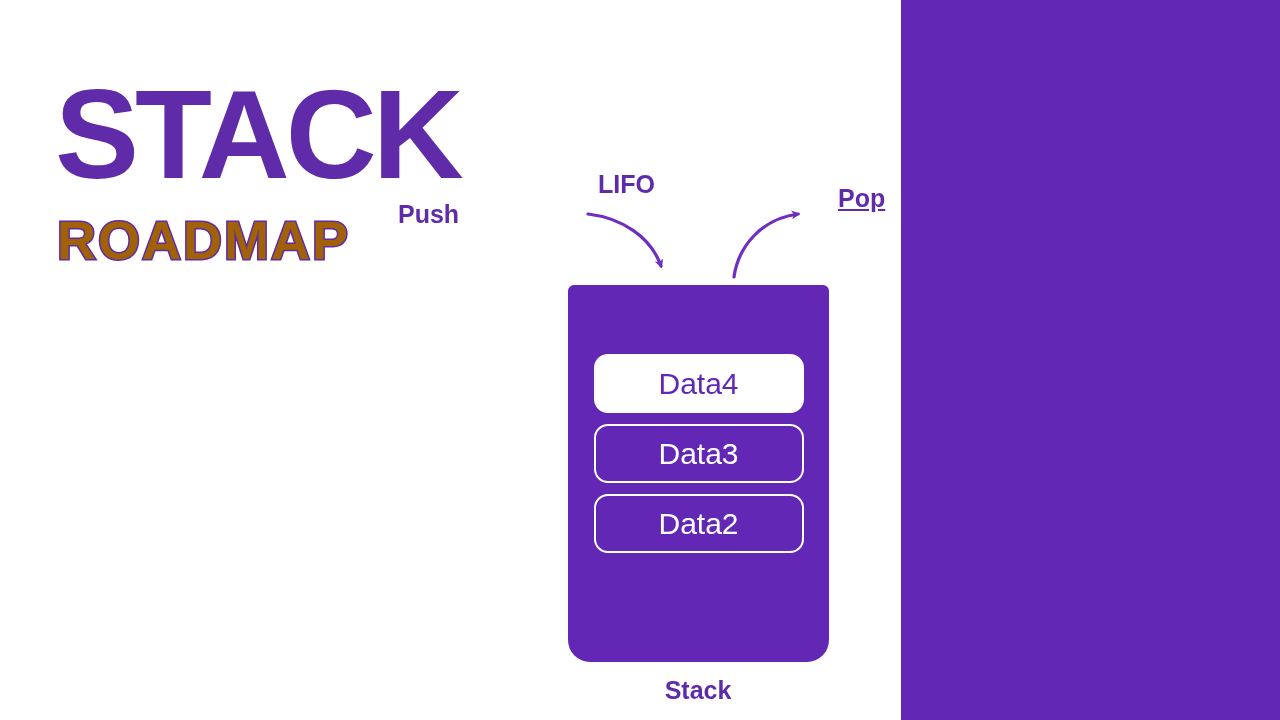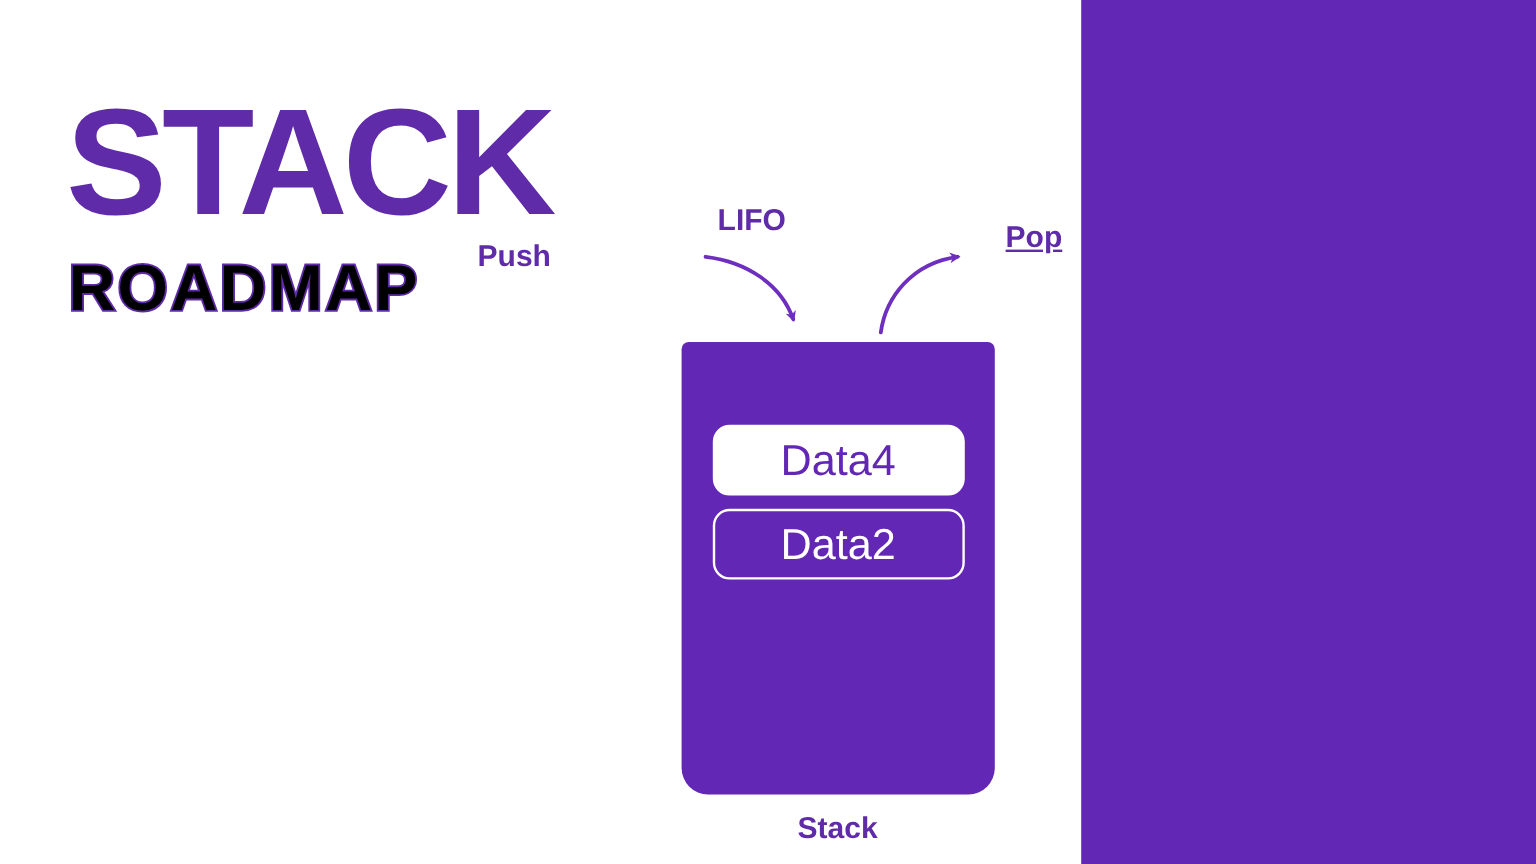--- a/index.html
+++ b/index.html
@@ -37,21 +37,21 @@
     line-height: 1;
     color: var(--text-purple);
   }
   .title-sub {
     position: absolute;
     left: 57px; top: 213px;
     font-size: 54px;
     font-weight: 800;
     letter-spacing: 2px;
     line-height: 1;
-    color: #000000;
+    color: #a16207;
     -webkit-text-stroke: 3px var(--text-purple);
     paint-order: stroke fill;
   }
 
   
   .dlabel {
     position: absolute;
     font-size: 25px;
     font-weight: 700;
     color: var(--text-purple);
@@ -81,21 +81,21 @@
   }
   .stack-item {
     width: 210px;
     height: 59px;
     margin: 0 auto 11px auto;
     border: 2px solid #ffffff;
     border-radius: 14px;
     display: flex;
     align-items: center;
     justify-content: center;
-    font-size: 36px;
+    font-size: 30px;
     font-weight: 500;
     color: #ffffff;
     background: transparent;
   }
   .stack-item.highlighted {
     background: #ffffff;
     color: var(--primary);
   }
 </style>
 </head>
@@ -116,14 +116,15 @@
     <marker id="ah" markerWidth="9" markerHeight="9" refX="6.5" refY="4.5" orient="auto" markerUnits="userSpaceOnUse">
       <path d="M0,0 L9,4.5 L0,9 L2.5,4.5 Z" fill="#6E2EC0"></path>
     </marker>
   </defs>
   <path d="M 588 214 C 622 218, 651 237, 661 266" fill="none" stroke="#6E2EC0" stroke-width="3.2" stroke-linecap="round" marker-end="url(#ah)"></path>
   <path d="M 734 277 C 738 248, 760 219, 798 214" fill="none" stroke="#6E2EC0" stroke-width="3.2" stroke-linecap="round" marker-end="url(#ah)"></path>
 </svg>
 
 <div class="stack-box">
   <div class="stack-item highlighted">Data4</div>
+  <div class="stack-item">Data3</div>
   <div class="stack-item">Data2</div>
 </div>
 
 </body></html>

